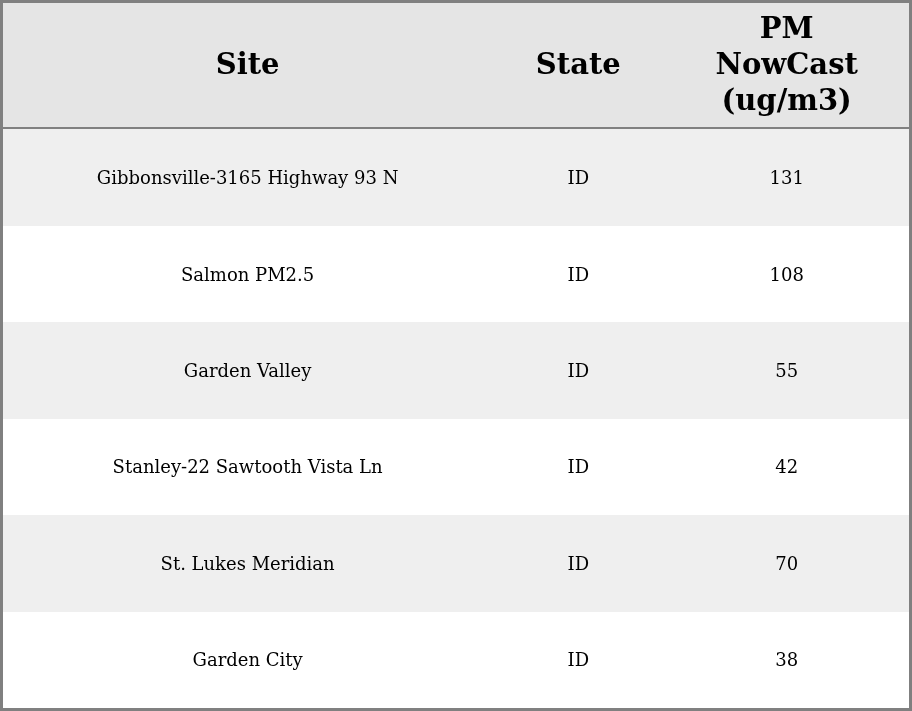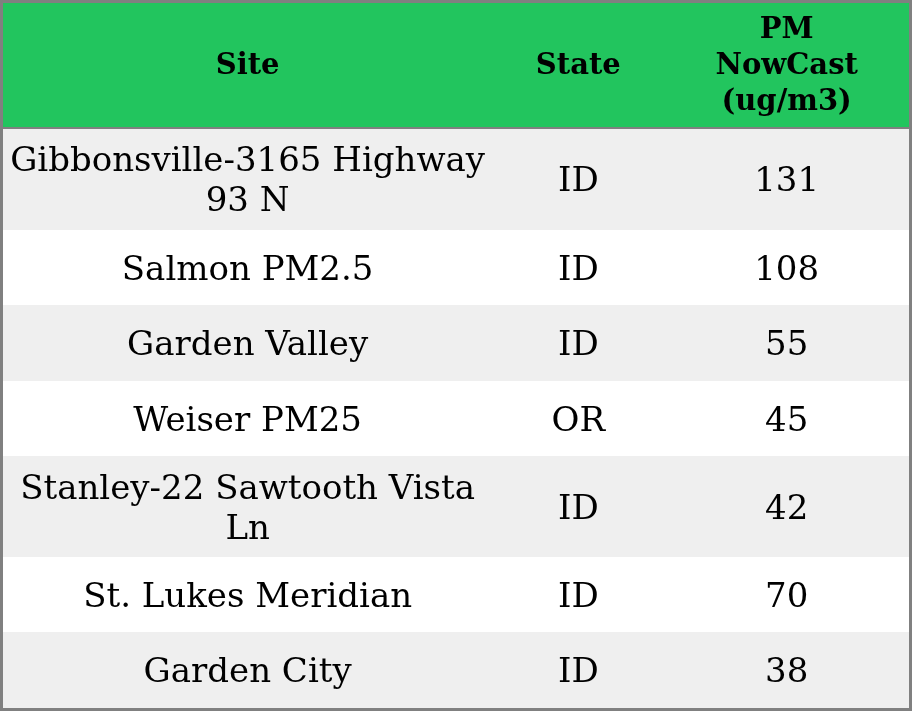--- a/index.html
+++ b/index.html
@@ -22,35 +22,35 @@
     width: 100%;
     height: 100%;
     border-collapse: collapse;
     table-layout: fixed;
   }
   col.col-site  { width: 54%; }
   col.col-state { width: 19%; }
   col.col-pm    { width: 27%; }
 
   thead th {
-    background: #22c55e;
+    background: #e5e5e5;
     border-bottom: 2px solid #808080;
     font-weight: bold;
     font-size: 29px;
     line-height: 1.24;
     text-align: center;
     vertical-align: middle;
     height: 124px;
     padding: 0;
   }
   th.pm-col-header {
     white-space: pre-line;
   }
   tbody td {
-    font-size: 34px;
+    font-size: 18px;
     font-weight: normal;
     text-align: center;
     vertical-align: middle;
     padding: 6px;
     height: 57px;
   }
   tbody tr:nth-child(odd) td  { background: #efefef; }
   tbody tr:nth-child(even) td { background: #ffffff; }
 </style>
 </head>
@@ -82,25 +82,20 @@
         <td>Salmon PM2.5</td>
         <td>ID</td>
         <td>108</td>
       </tr>
       <tr>
         <td>Garden Valley</td>
         <td>ID</td>
         <td>55</td>
       </tr>
       <tr>
-        <td>Weiser PM25</td>
-        <td>OR</td>
-        <td>45</td>
-      </tr>
-      <tr>
         <td>Stanley-22 Sawtooth Vista Ln</td>
         <td>ID</td>
         <td>42</td>
       </tr>
       <tr>
         <td>St. Lukes Meridian</td>
         <td>ID</td>
         <td>70</td>
       </tr>
       <tr>

